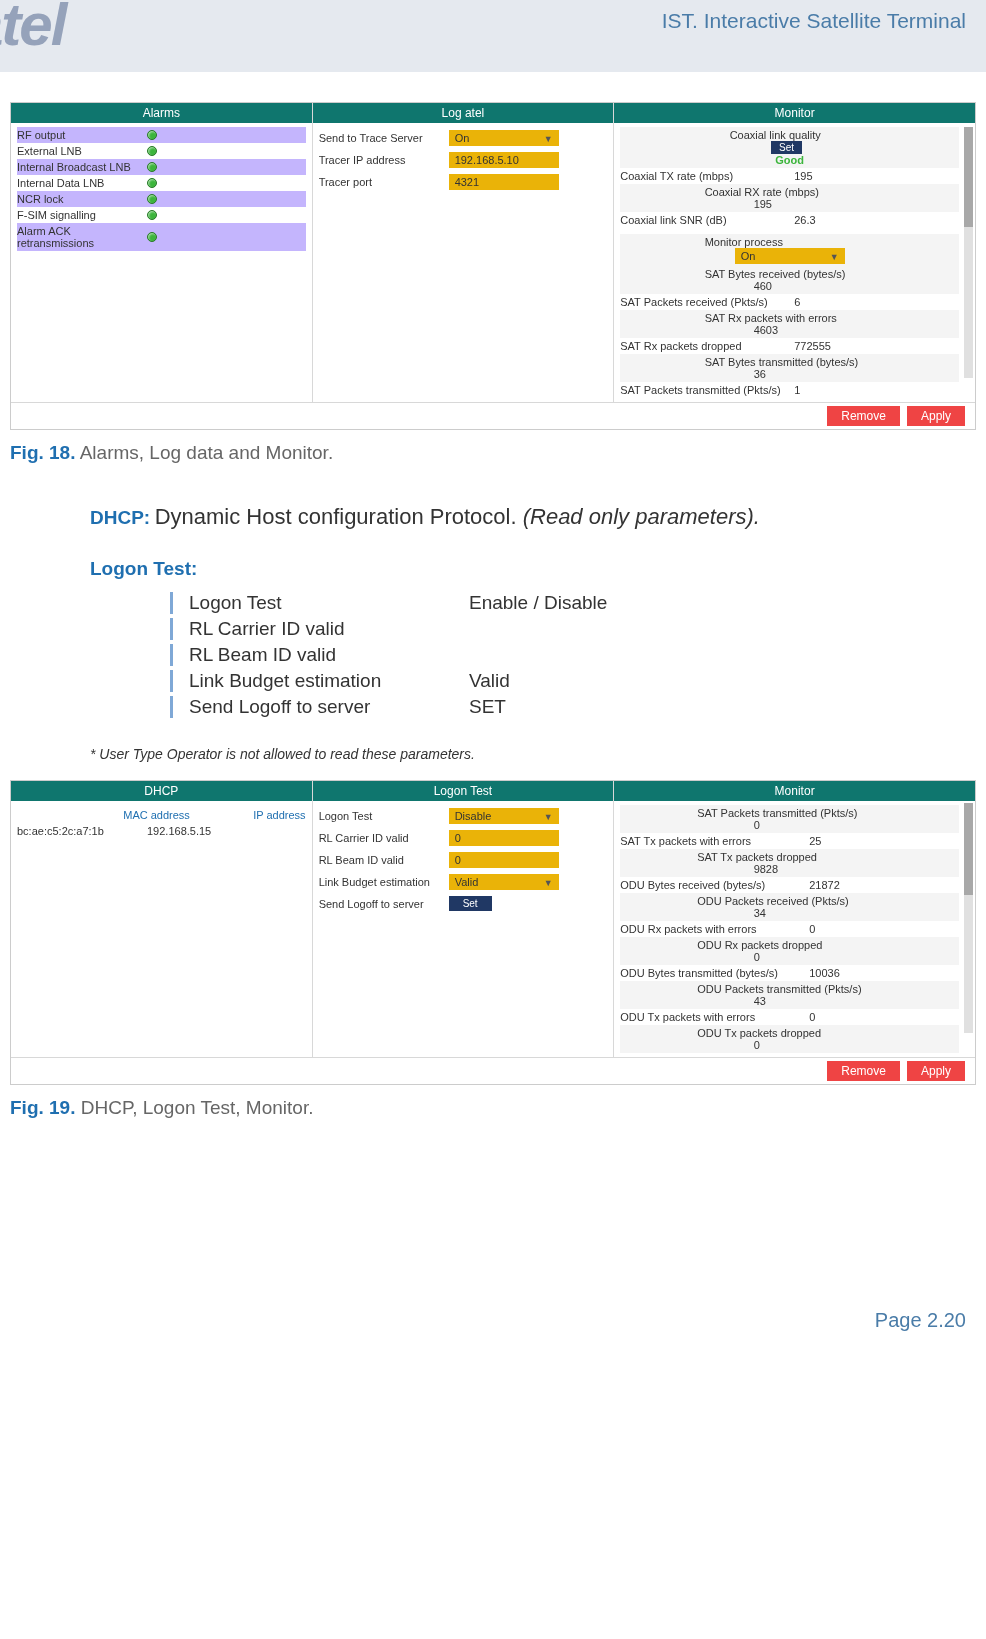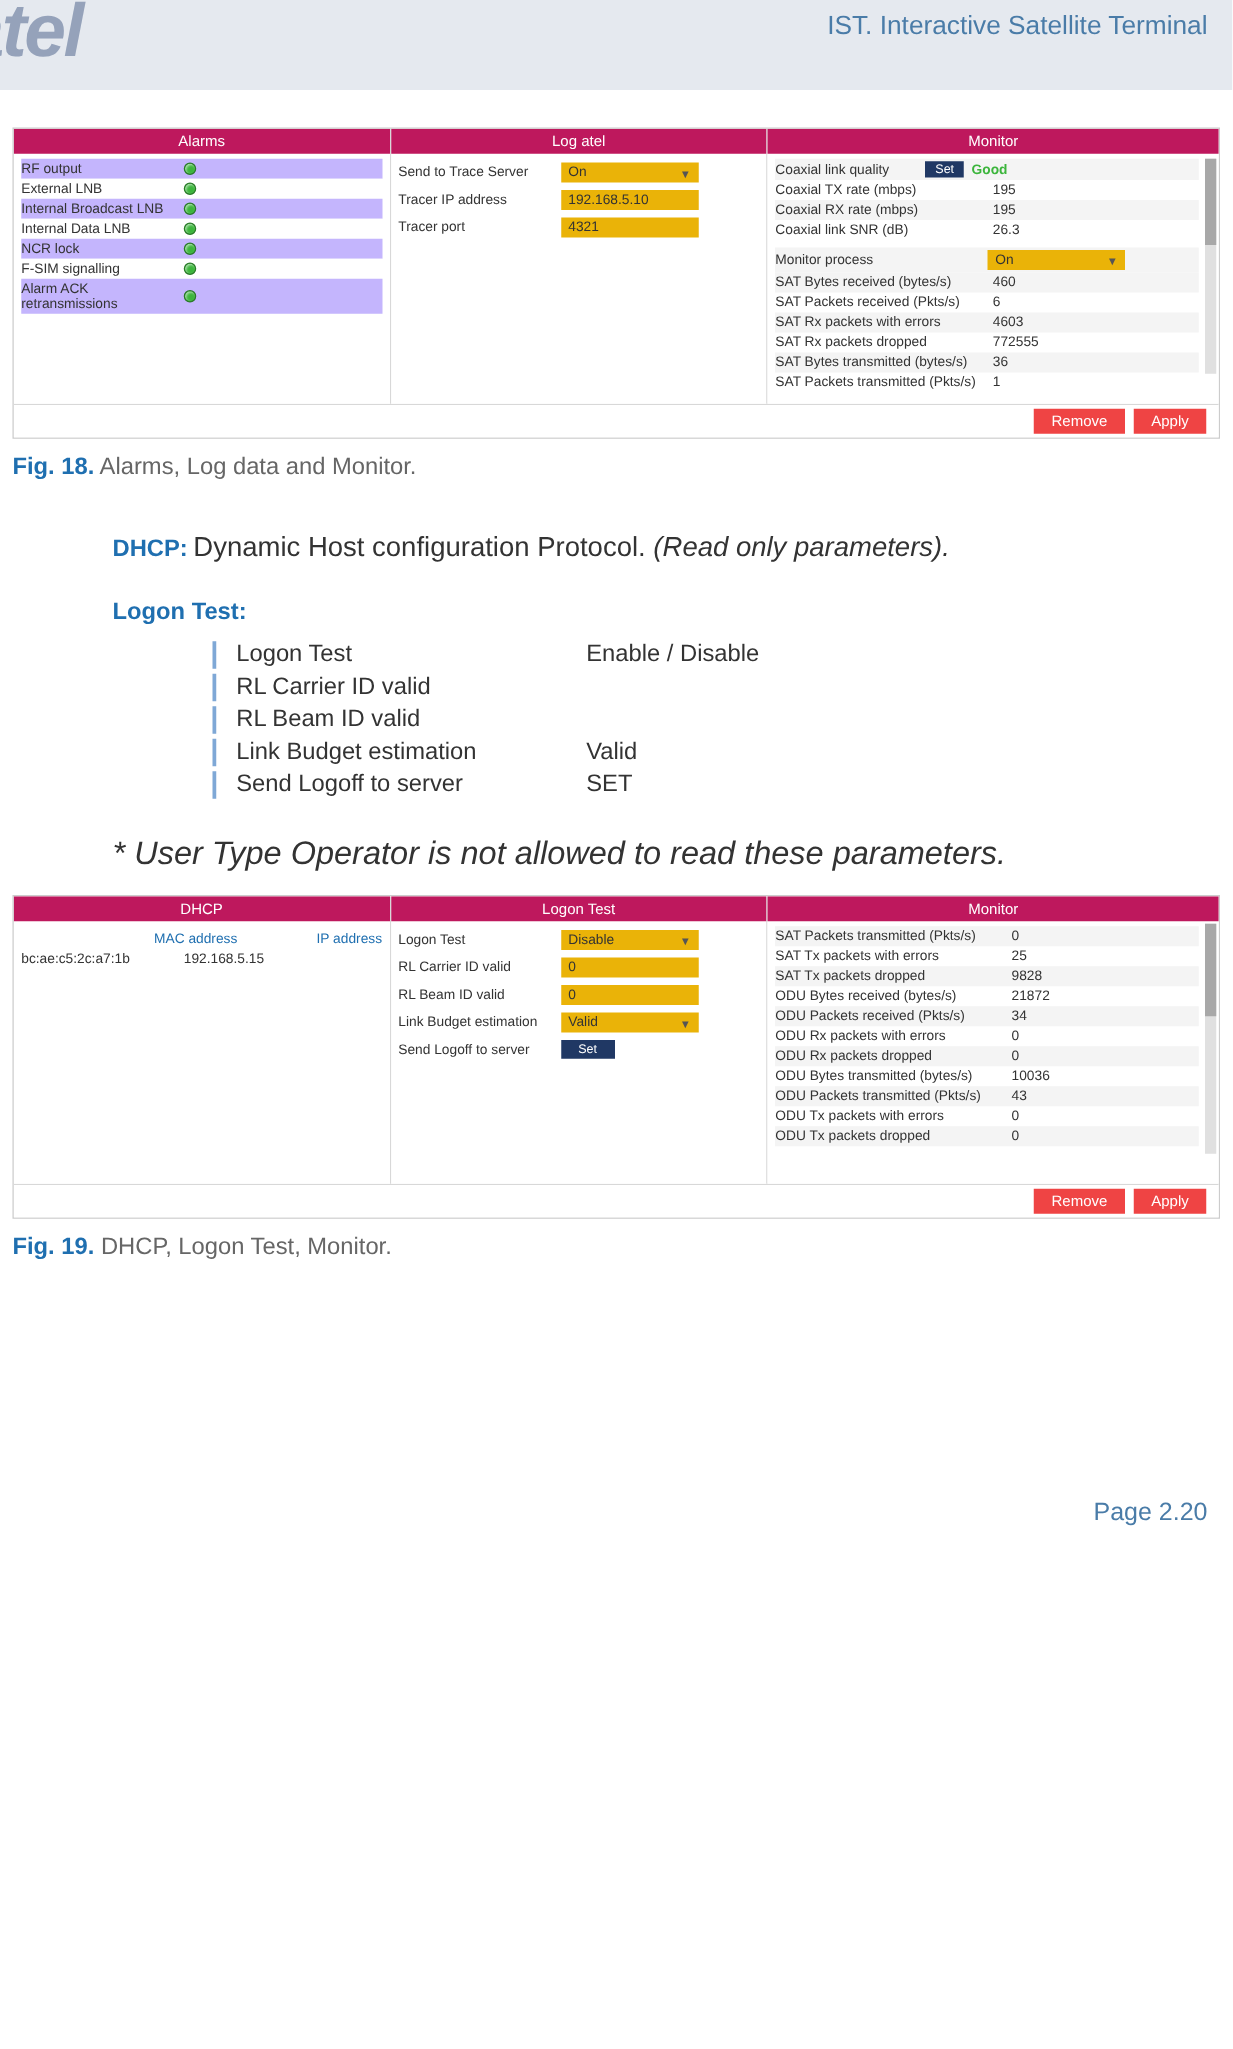--- a/index.html
+++ b/index.html
@@ -43,36 +43,36 @@
     font-size: 11px;
     color: #333;
     padding: 0;
     overflow: hidden;
     position: relative;
   }
   .panels { display: flex; }
   .panel { flex: 1; border-right: 1px solid #d8d8d8; background: #fff; }
   .panel:last-child { border-right: none; }
   .panel-head {
-    background: #be185d;
+    background: #0f766e;
     color: #fff;
     text-align: center;
     padding: 3px 0;
     font-size: 12px;
   }
   .panel-body { padding: 4px 6px; min-height: 200px; position: relative; }
   .alarm-row { display: flex; align-items: center; padding: 2px 0; background: #fff; }
   .alarm-row.alt { background: #c4b5fd; }
   .alarm-label { width: 130px; }
   .status-dot { width: 10px; height: 10px; border-radius: 50%; background: #3cb53c; border: 1px solid #2a7a2a; box-shadow: inset 1px 1px 2px rgba(255,255,255,0.6); }
   .log-row { display: flex; align-items: center; padding: 3px 0; }
   .log-label { width: 130px; }
   .log-input { width: 110px; background: #eab308; padding: 2px 6px; font-size: 11px; border: none; display: flex; justify-content: space-between; align-items: flex-end;}
   .monitor-row { display: flex; align-items: center; padding: 2px 0; }
-  .monitor-row.alt { background: #f4f4f4; }
+  .monitor-row.alt { background: #f4f4f4; flex-direction: column; }
   .mon-label { width: 170px; }
   .mon-val { width: 80px; padding-left: 4px; }
   .mini-btn { background: #203864; color: #fff; padding: 1px 8px; font-size: 10px; margin-right: 6px; }
   .good-txt { color: #3cb53c; font-weight: bold; }
   .foot-bar {
     background: #fff;
     text-align: right;
     padding: 3px 10px;
     border-top: 1px solid #d8d8d8;
   }
@@ -85,21 +85,21 @@
 
   .section { margin-left: 80px; margin-bottom: 28px; max-width: 780px; }
   .section-title { color: #1f6fb0; font-weight: bold; font-size: 19px; display: inline; }
   .section-title-rest { font-size: 22px; }
   .section-title-rest em { font-style: italic; }
   .bullet-list { margin: 12px 0 0 80px; }
   .bullet-row { display: flex; align-items: flex-start; margin: 4px 0; font-size: 19px; }
   .bullet-bar { width: 3px; height: 22px; background: #7fa8d6; margin-right: 16px; flex-shrink: 0; }
   .bullet-text { width: 280px; }
   .bullet-val { }
-  .note { font-style: italic; font-size: 26px; margin: 16px 0 18px 80px; }
+  .note { font-style: italic; font-size: 14px; margin: 16px 0 18px 80px; }
 
   .dhcp-head-row { display:flex; padding:4px 0 2px 0;justify-content:flex-end; }
   .dhcp-col-h { color:#1f6fb0; font-size:11px; }
   .dhcp-row { display:flex; padding:2px 0; }
   
   .page-footer {
     text-align: right;
     color: #4a7ca8;
     font-size: 20px;
     padding: 10px 20px 20px 0;

